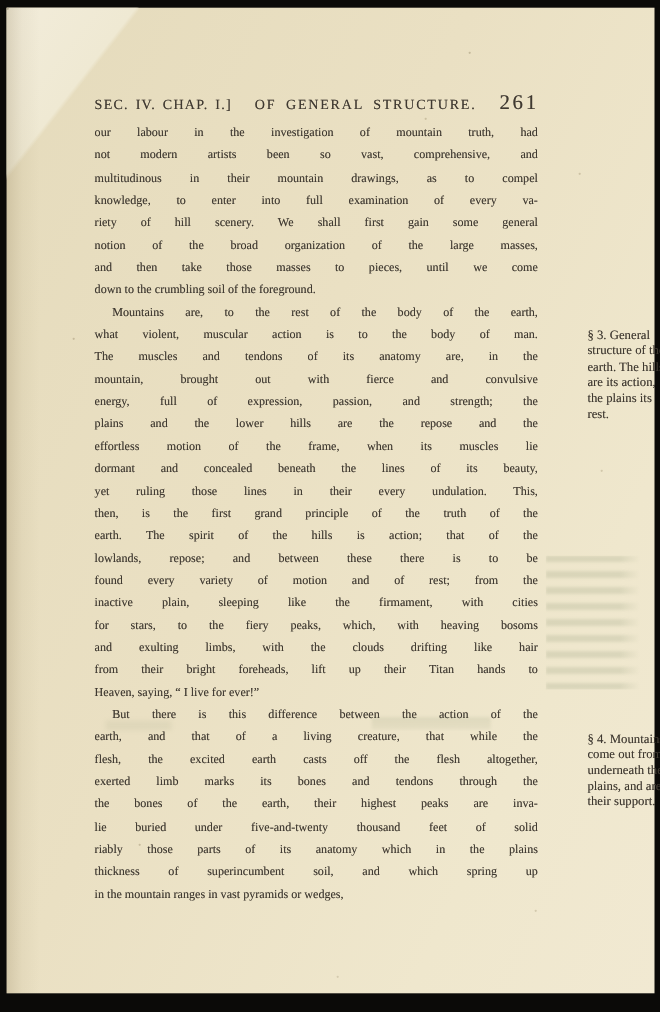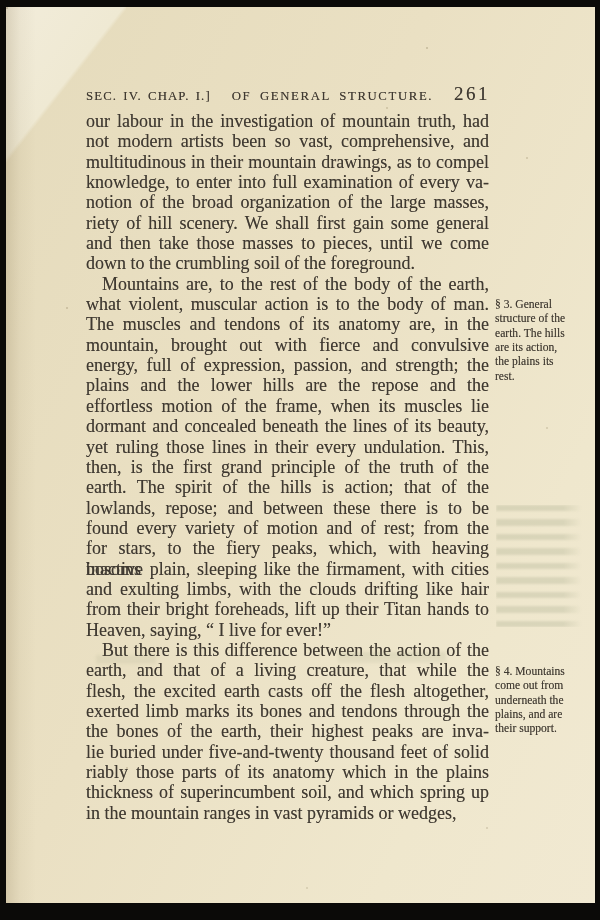--- a/index.html
+++ b/index.html
@@ -46,33 +46,33 @@
     text-shadow:0 0 .5px rgba(63,57,49,.55);
   }
   .header .folio{
     font-size:19px;letter-spacing:2.5px;
     text-shadow:0 0 .5px rgba(63,57,49,.55);
   }
   .body-col{
     position:absolute;left:80px;top:104px;width:403px;
   }
   .line{
-    font-size:18px;line-height:20.35px;height:20.35px;
+    font-size:11px;line-height:20.35px;height:20.35px;
     text-align:justify;text-align-last:justify;
     white-space:normal;overflow:visible;
     text-shadow:0 0 .45px rgba(63,57,49,.5);
   }
   .line.last{text-align-last:left;}
   .line.indent{padding-left:16px;}
   .note{
     position:absolute;left:489px;width:96px;
     font-size:11.6px;line-height:14.35px;
     text-shadow:0 0 .4px rgba(63,57,49,.5);
   }
-  .note .nline{white-space:nowrap;}
+  .note .nline{white-space:nowrap;margin-left:39px;}
   .note1{top:291px;}
   .note2{top:658px;}
   
   .showthrough{
     position:absolute;left:490px;top:498px;width:86px;height:122px;
     background:repeating-linear-gradient(
       to bottom,
       rgba(136,146,112,0.38) 0px, rgba(136,146,112,0.38) 6px,
       rgba(136,146,112,0) 6px, rgba(136,146,112,0) 14.5px);
     -webkit-mask-image:linear-gradient(to right,#000 0 78%,transparent);
@@ -119,39 +119,39 @@
       <span class="chap">SEC. IV. CHAP. I.]</span>
       <span class="title">OF GENERAL STRUCTURE.</span>
       <span class="folio">261</span>
     </div>
 
     <div class="body-col">
         <div class="line">our labour in the investigation of mountain truth, had</div>
         <div class="line">not modern artists been so vast, comprehensive, and</div>
         <div class="line">multitudinous in their mountain drawings, as to compel</div>
         <div class="line">knowledge, to enter into full examination of every va-</div>
+        <div class="line">riety of hill scenery.  We shall first gain some general</div>
         <div class="line">notion of the broad organization of the large masses,</div>
-        <div class="line">riety of hill scenery.  We shall first gain some general</div>
         <div class="line">and then take those masses to pieces, until we come</div>
         <div class="line last">down to the crumbling soil of the foreground.</div>
         <div class="line indent">Mountains are, to the rest of the body of the earth,</div>
         <div class="line">what violent, muscular action is to the body of man.</div>
         <div class="line">The muscles and tendons of its anatomy are, in the</div>
         <div class="line">mountain, brought out with fierce and convulsive</div>
         <div class="line">energy, full of expression, passion, and strength; the</div>
         <div class="line">plains and the lower hills are the repose and the</div>
         <div class="line">effortless motion of the frame, when its muscles lie</div>
         <div class="line">dormant and concealed beneath the lines of its beauty,</div>
         <div class="line">yet ruling those lines in their every undulation.  This,</div>
         <div class="line">then, is the first grand principle of the truth of the</div>
         <div class="line">earth.  The spirit of the hills is action; that of the</div>
         <div class="line">lowlands, repose; and between these there is to be</div>
         <div class="line">found every variety of motion and of rest; from the</div>
+        <div class="line">inactive plain, sleeping like the firmament, with cities</div>
         <div class="line">for stars, to the fiery peaks, which, with heaving bosoms</div>
-        <div class="line">inactive plain, sleeping like the firmament, with cities</div>
         <div class="line">and exulting limbs, with the clouds drifting like hair</div>
         <div class="line">from their bright foreheads, lift up their Titan hands to</div>
         <div class="line last">Heaven, saying, “ I live for ever!”</div>
         <div class="line indent">But there is this difference between the action of the</div>
         <div class="line">earth, and that of a living creature, that while the</div>
         <div class="line">flesh, the excited earth casts off the flesh altogether,</div>
         <div class="line">exerted limb marks its bones and tendons through the</div>
         <div class="line">the bones of the earth, their highest peaks are inva-</div>
         <div class="line">lie buried under five-and-twenty thousand feet of solid</div>
         <div class="line">riably those parts of its anatomy which in the plains</div>

